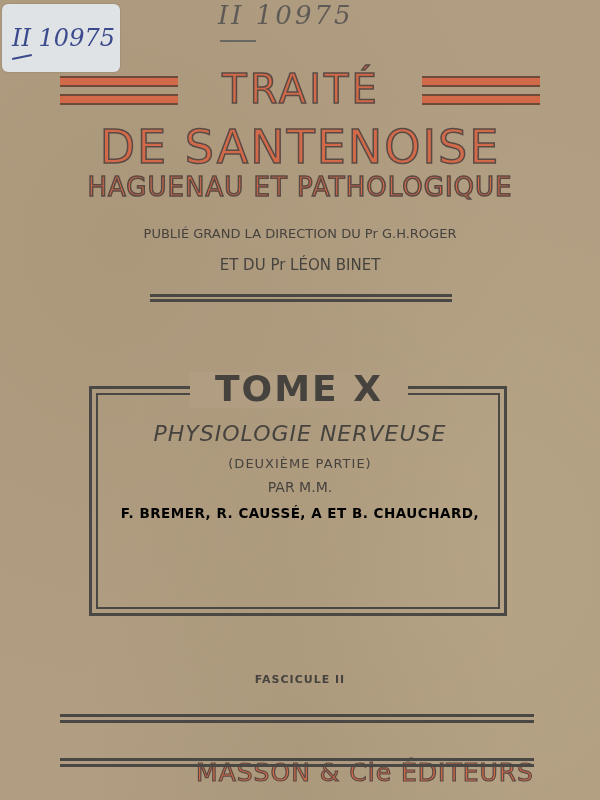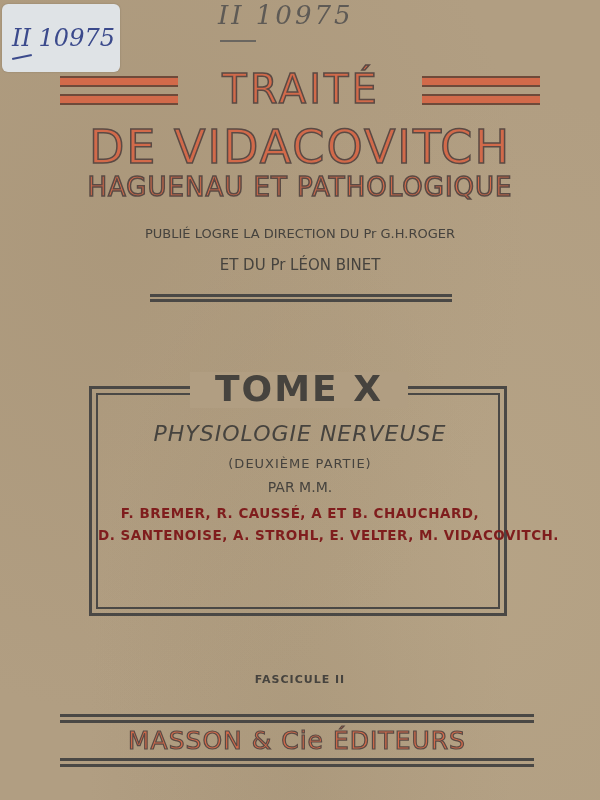--- a/index.html
+++ b/index.html
@@ -52,24 +52,24 @@
     .frame-inner {
       position: absolute; left: 4px; top: 4px; right: 4px; bottom: 4px;
       border: 2px solid #4a4845;
     }
     .tome-mask { left: 190px; top: 372px; width: 218px; height: 36px; background: #b19e82; }
     .tome { left: 190px; top: 368px; width: 218px; font-size: 36px; font-weight: bold; letter-spacing: 2px; }
     .subject { left: 100px; top: 421px; width: 400px; font-size: 22px; letter-spacing: 1px; font-style: italic; }
     .part { left: 100px; top: 456px; width: 400px; font-size: 13px; letter-spacing: 1px; }
     .par { left: 100px; top: 479px; width: 400px; font-size: 14px; }
     .authors { left: 98px; top: 502px; width: 404px; }
-    .authors div { font-size: 13.5px; line-height: 22px; text-align: center; white-space: nowrap; letter-spacing: 0.5px; color: #7f1d1d; font-weight: bold; }
+    .authors div { font-size: 13.5px; line-height: 22px; text-align: center; white-space: nowrap; letter-spacing: 0.5px; color: #000000; font-weight: bold; }
     .fasc { left: 100px; top: 626px; width: 400px; font-size: 11px; font-weight: bold; letter-spacing: 1px; margin-top: 47px; }
     .pub-rule { left: 60px; width: 474px; height: 9px; border-top: 3px solid #4a4845; border-bottom: 3px solid #4a4845; box-sizing: border-box; }
-    .publisher { left: 60px; top: 726px; width: 474px; font-size: 25px; letter-spacing: 1px; -webkit-text-stroke: 1.2px #5a4a44; }
+    .publisher { left: 60px; top: 758px; width: 474px; font-size: 25px; letter-spacing: 1px; text-align: right; -webkit-text-stroke: 1.2px #5a4a44; }
   </style>
 </head>
 <body>
 
 <div class="abs label-sticker">
   <span>II 10975</span>
   <div class="ul"></div>
 </div>
 
 <div class="abs handwritten">II 10975</div>
@@ -78,39 +78,38 @@
 <div class="abs red-bars" style="left:60px; top:76px;">
   <div class="bar"></div>
     <div class="bar"></div>
 </div>
 <div class="abs red-bars" style="left:422px; top:76px;">
   <div class="bar"></div>
     <div class="bar"></div>
 </div>
 
 <div class="abs title-red t1">TRAITÉ</div>
-<div class="abs title-red t2">DE VIDACOVITCH</div>
+<div class="abs title-red t2">DE SANTENOISE</div>
 <div class="abs title-red t3">HAGUENAU ET PATHOLOGIQUE</div>
 
-<div class="abs dark pub1">PUBLIÉ LOGRE LA DIRECTION DU Pr G.H.ROGER</div>
+<div class="abs dark pub1">PUBLIÉ GRAND LA DIRECTION DU Pr G.H.ROGER</div>
 <div class="abs dark pub2">ET DU Pr LÉON BINET</div>
 
 <div class="abs rule-double"></div>
 
 <div class="abs frame">
   <div class="frame-inner"></div>
 </div>
 <div class="abs tome-mask"></div>
 <div class="abs dark tome">TOME X</div>
 <div class="abs dark subject">PHYSIOLOGIE NERVEUSE</div>
 <div class="abs dark part">(DEUXIÈME PARTIE)</div>
 <div class="abs dark par">PAR M.M.</div>
 
 <div class="abs authors">
   <div>F. BREMER, R. CAUSSÉ, A ET B. CHAUCHARD,</div>
-  <div>D. SANTENOISE, A. STROHL, E. VELTER, M. VIDACOVITCH.</div>
 </div>
 
 <div class="abs dark fasc">FASCICULE II</div>
 
 <div class="abs pub-rule" style="top:714px;"></div>
 <div class="abs title-red publisher">MASSON &amp; Cie ÉDITEURS</div>
 <div class="abs pub-rule" style="top:758px;"></div>
 
 </body></html>

